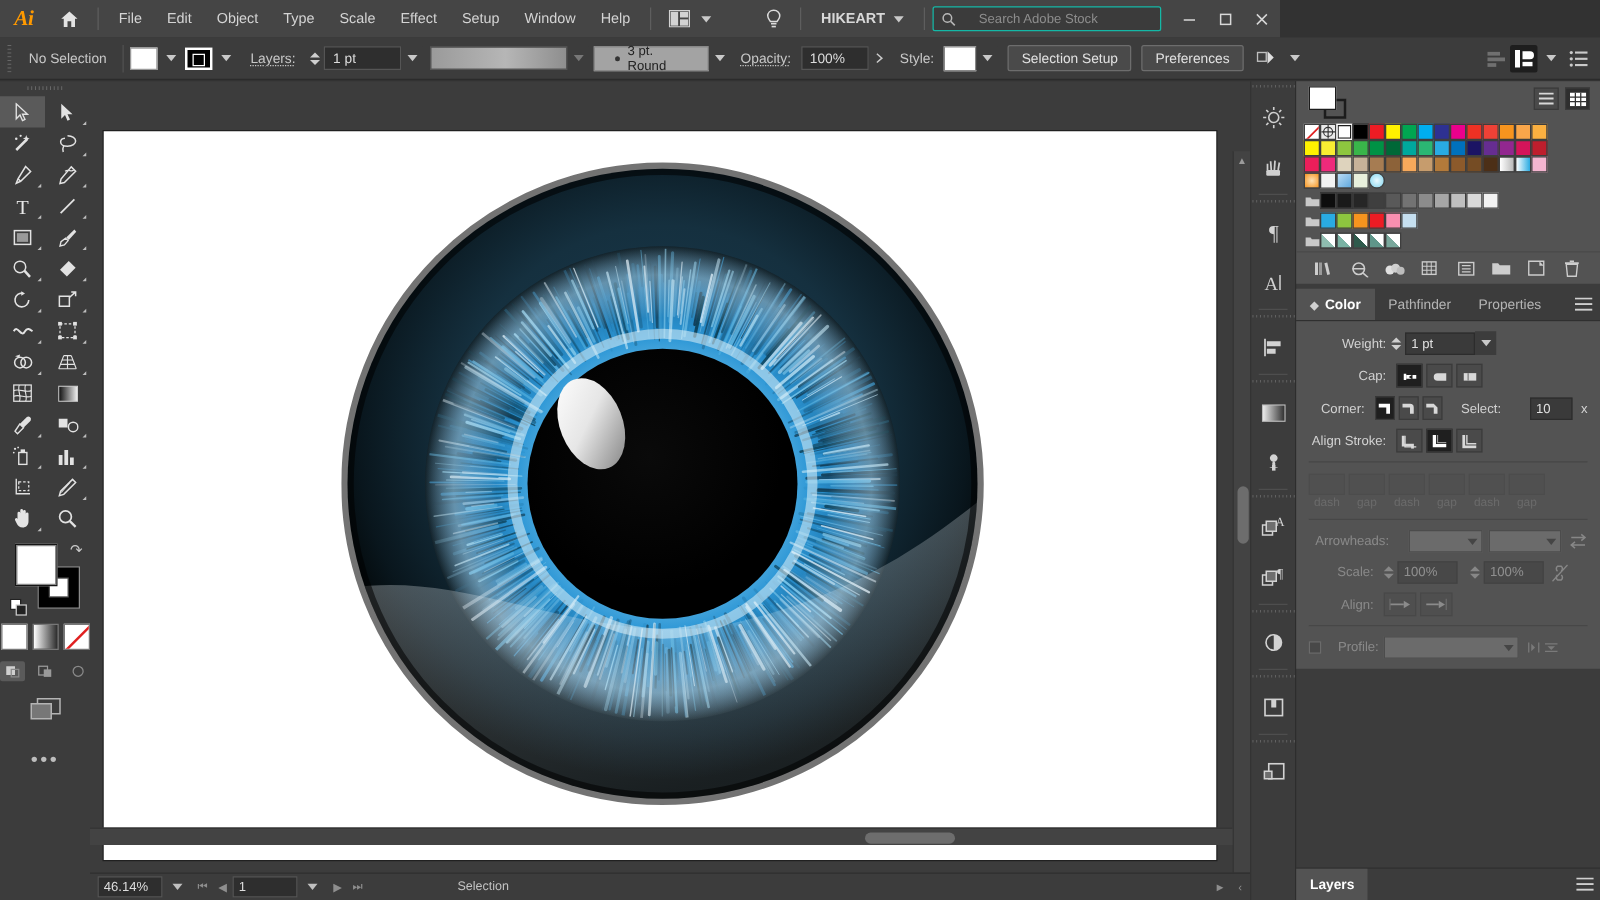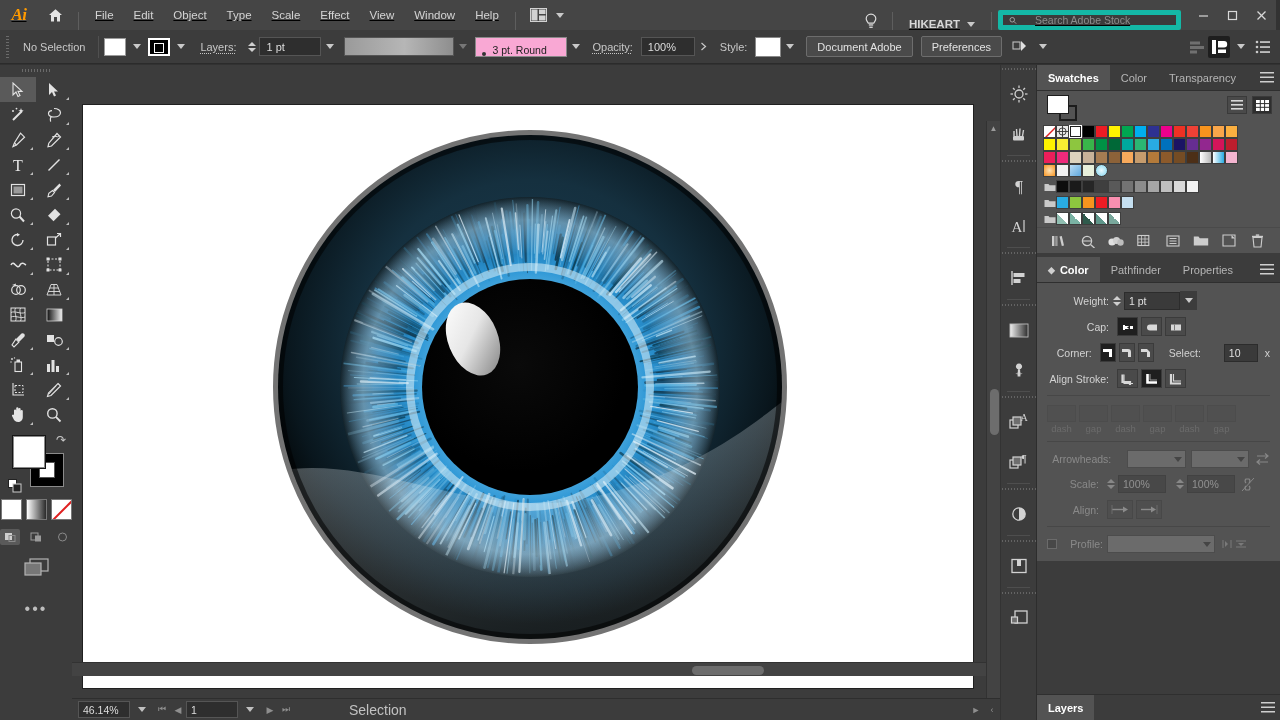--- a/index.html
+++ b/index.html
@@ -7,22 +7,22 @@
     width: 1280px; height: 720px;
     background: #323232;
     font-family: "Liberation Sans", sans-serif;
     overflow: hidden;
     -webkit-font-smoothing: antialiased;
   }
   .app { position: relative; width: 1280px; height: 720px; }
 
   
   .menubar {
-    position: absolute; left: 0; top: 0; width: 1276px; height: 30px;
-    background: #454545; display: flex; align-items: flex-end; text-decoration: underline;
+    position: absolute; left: 0; top: 0; width: 1024px; height: 30px;
+    background: #454545; display: flex; align-items: center;
   }
   .ai-logo {
     width: 38px; height: 30px; display: flex; align-items: center; justify-content: center;
     color: #ff9a00; font-size: 17px; font-weight: bold; font-style: italic;
     font-family: "Liberation Serif", serif; letter-spacing: -0.5px;
   }
   .home-btn {
     width: 34px; height: 30px; display: flex; align-items: center; justify-content: center;
   }
   .menu-sep { width: 1px; height: 18px; background: #5e5e5e; margin: 0 6px; }
@@ -32,21 +32,21 @@
     color: #d4d4d4; font-size: 11.5px; white-space: nowrap; cursor: default;
   }
   .arrange-btn { display: flex; align-items: center; gap: 4px; padding: 0 8px; height: 30px; }
   .spacer { flex: 1; }
   .search-bulb { width: 30px; display: flex; align-items: center; justify-content: center; }
   .account {
     display: flex; align-items: center; gap: 7px; padding: 0 10px;
     color: #d8d8d8; font-size: 11.5px; font-weight: bold;
   }
   .stock-search {
-    width: 183px; height: 20px; background: #3b3b3b; border: 5px solid #14b8a6;
+    width: 183px; height: 20px; background: #3b3b3b; border: 1px solid #14b8a6;
     border-radius: 2px; display: flex; align-items: center; gap: 18px; padding: 0 6px;
     margin-right: 8px;
   }
   .stock-search input {
     background: transparent; border: none; outline: none; color: #9a9a9a;
     font-size: 10.5px; font-family: "Liberation Sans", sans-serif; width: 150px;
   }
   .stock-search input::placeholder { color: #8d8d8d; }
   .winbtns { display: flex; height: 30px; align-items: center; }
   .winbtn {
@@ -101,22 +101,22 @@
   .dropbtn {
     width: 17px; height: 19px; background: #3c3c3c; display: flex;
     align-items: center; justify-content: center;
   }
   .gradbar {
     width: 110px; height: 19px;
     background: linear-gradient(to right, #9a9a9a, #b6b6b6 55%, #8e8e8e);
     border: 1px solid #555;
   }
   .brushbox {
-    width: 92px; height: 20px; background: #f9a8d4; color: #222; font-size: 10.5px;
-    display: flex; align-items: flex-end; gap: 6px; padding: 0 6px; border: 1px solid #888;
+    width: 92px; height: 20px; background: #a3a3a3; color: #222; font-size: 10.5px;
+    display: flex; align-items: center; gap: 6px; padding: 0 16px; border: 1px solid #888;
   }
   .dot { width: 4px; height: 4px; border-radius: 50%; background: #333; }
   .stylebox { width: 26px; height: 20px; background: #fff; border: 1px solid #888; }
   .btn {
     height: 21px; border: 1px solid #6d6d6d; border-radius: 2px; background: #4a4a4a;
     color: #e2e2e2; font-size: 11px; padding: 0 10px; display: flex; align-items: center;
     margin-left: 8px;
   }
   .tool-ic { width: 22px; height: 22px; display: flex; align-items: center; justify-content: center; }
   .tool-ic.act { background: #1e1e1e; border-radius: 2px; }
@@ -240,21 +240,21 @@
   .sb-caret {
     width: 0; height: 0; border-left: 4px solid transparent; border-right: 4px solid transparent;
     border-top: 5px solid #c0c0c0; margin: 0 8px;
   }
   .navbtn { width: 16px; text-align: center; color: #8e8e8e; font-size: 9px; }
   .pagefield {
     width: 52px; height: 17px; background: #2e2e2e; border: 1px solid #555;
     color: #ddd; font-size: 10.5px; display: flex; align-items: center; padding: 0 4px;
   }
   .sb-status {
-    color: #c2c2c2; font-size: 14px; margin-left: 55px;
+    color: #c2c2c2; font-size: 10px; margin-left: 72px;
   }
 
   
   .icondock {
     position: absolute; right: 244px; top: 65px; width: 36px; height: 655px;
     background: #3c3c3c; border-left: 1px solid #333;
   }
   .dock-g {
     width: 100%; height: 9px;
     background-image: repeating-linear-gradient(to right, #636363 0 1px, transparent 1px 3px);
@@ -362,21 +362,21 @@
         </svg>
     </div>
     <div class="menu-sep"></div>
     <div class="menu-items">
       <div class="menu-item">File</div>
       <div class="menu-item">Edit</div>
       <div class="menu-item">Object</div>
       <div class="menu-item">Type</div>
       <div class="menu-item">Scale</div>
       <div class="menu-item">Effect</div>
-      <div class="menu-item">View</div>
+      <div class="menu-item">Setup</div>
       <div class="menu-item">Window</div>
       <div class="menu-item">Help</div>
     </div>
     <div class="menu-sep"></div>
     <div class="arrange-btn">
       <svg width="17" height="14" viewBox="0 0 17 14">
         <rect x="0.5" y="0.5" width="16" height="13" fill="none" stroke="#d2d2d2"></rect>
         <rect x="1.5" y="1.5" width="6" height="11" fill="#d2d2d2"></rect>
         <rect x="9" y="1.5" width="6.5" height="4.5" fill="#d2d2d2"></rect>
         <rect x="9" y="7.5" width="6.5" height="5" fill="#d2d2d2"></rect>
@@ -459,21 +459,21 @@
     <div class="dropbtn">
       <svg width="9" height="9" viewBox="0 0 9 9">
           <path d="M2.5 1 L6.5 4.5 L2.5 8" fill="none" stroke="#c9c9c9" stroke-width="1.2"></path>
         </svg>
     </div>
     <div class="cb-label">Style:</div>
     <div class="stylebox"></div>
     <div class="dropbtn">
         <span class="caret" style="margin:0;"></span>
       </div>
-    <div class="btn">Document Adobe</div>
+    <div class="btn">Selection Setup</div>
     <div class="btn">Preferences</div>
     <div style="width:8px"></div>
     <div class="tool-ic">
       <svg width="18" height="16" viewBox="0 0 18 16">
         <rect x="1" y="3" width="7" height="7" fill="none" stroke="#bfbfbf" stroke-width="1.1"></rect>
         <path d="M9 2 L14 7 L9 12 Z" fill="#e0e0e0"></path>
       </svg>
     </div>
     <div class="caret"></div>
     <div class="spacer"></div>
@@ -1525,32 +1525,20 @@
     <div class="dock-ic">
       <svg width="19" height="18" viewBox="0 0 19 18">
           <rect x="5" y="2" width="12" height="12" fill="none" stroke="#d2d2d2" stroke-width="1.3"></rect>
           <rect x="1.5" y="8" width="6" height="6" fill="#6e6e6e" stroke="#d2d2d2" stroke-width="1.2"></rect>
         </svg>
     </div>
   </div>
 
   <div class="panels">
 
-    <div class="ptabs">
-      <div class="ptab act">Swatches</div>
-      <div class="ptab">Color</div>
-      <div class="ptab">Transparency</div>
-      <div class="pmenu">
-        <svg width="14" height="11" viewBox="0 0 14 11">
-            <rect y="0" width="14" height="1.5" fill="#cfcfcf"></rect>
-            <rect y="4.5" width="14" height="1.5" fill="#cfcfcf"></rect>
-            <rect y="9" width="14" height="1.5" fill="#cfcfcf"></rect>
-          </svg>
-      </div>
-    </div>
 
     <div class="panel-body">
       <div class="sw-head">
         <div class="sw-cur-stroke"></div>
         <div class="sw-cur-fill"></div>
         <div class="sw-view">
           <div class="sw-vbtn">
             <svg width="12" height="10" viewBox="0 0 12 10">
                 <rect y="0" width="12" height="1.6" fill="#d8d8d8"></rect>
                 <rect y="4" width="12" height="1.6" fill="#d8d8d8"></rect>

